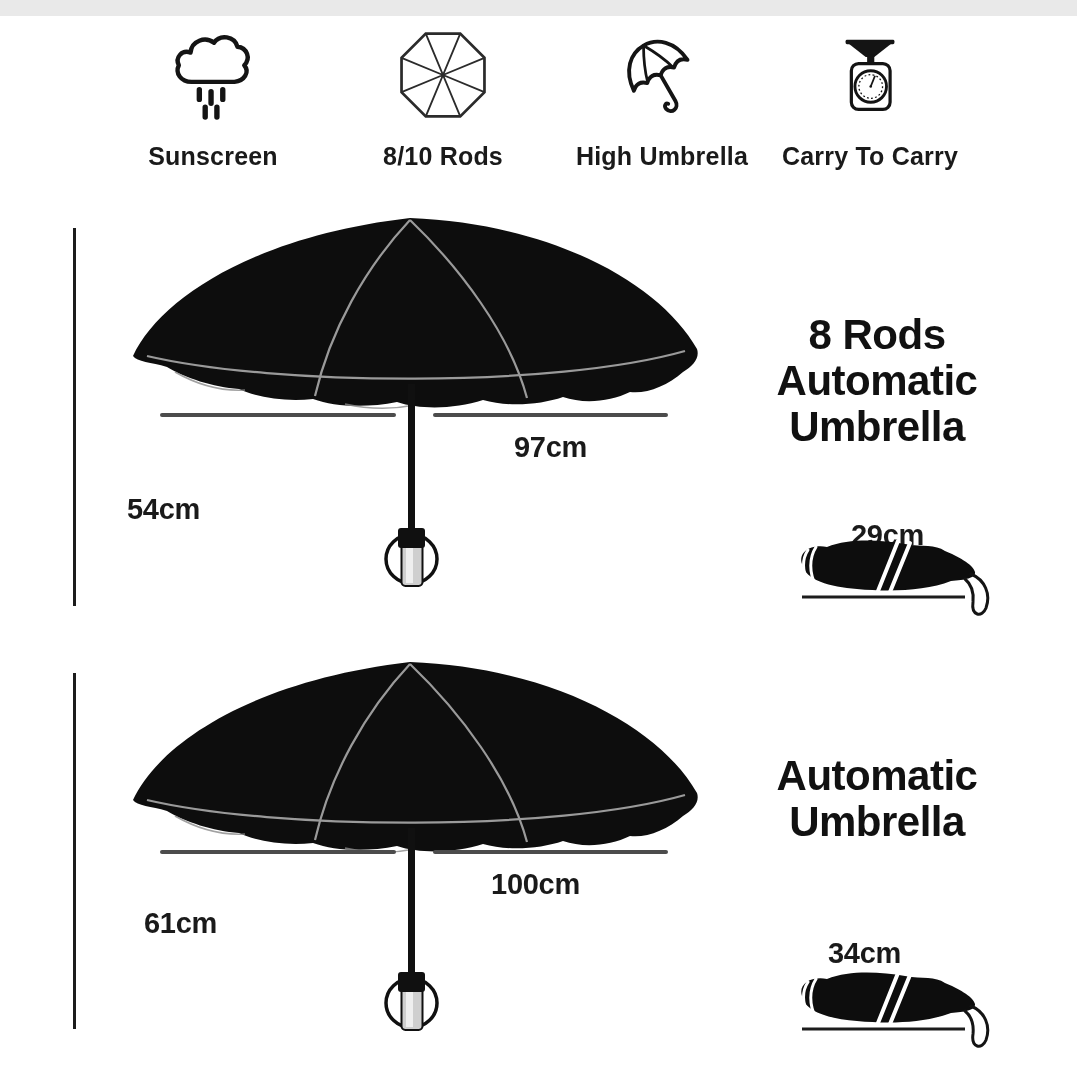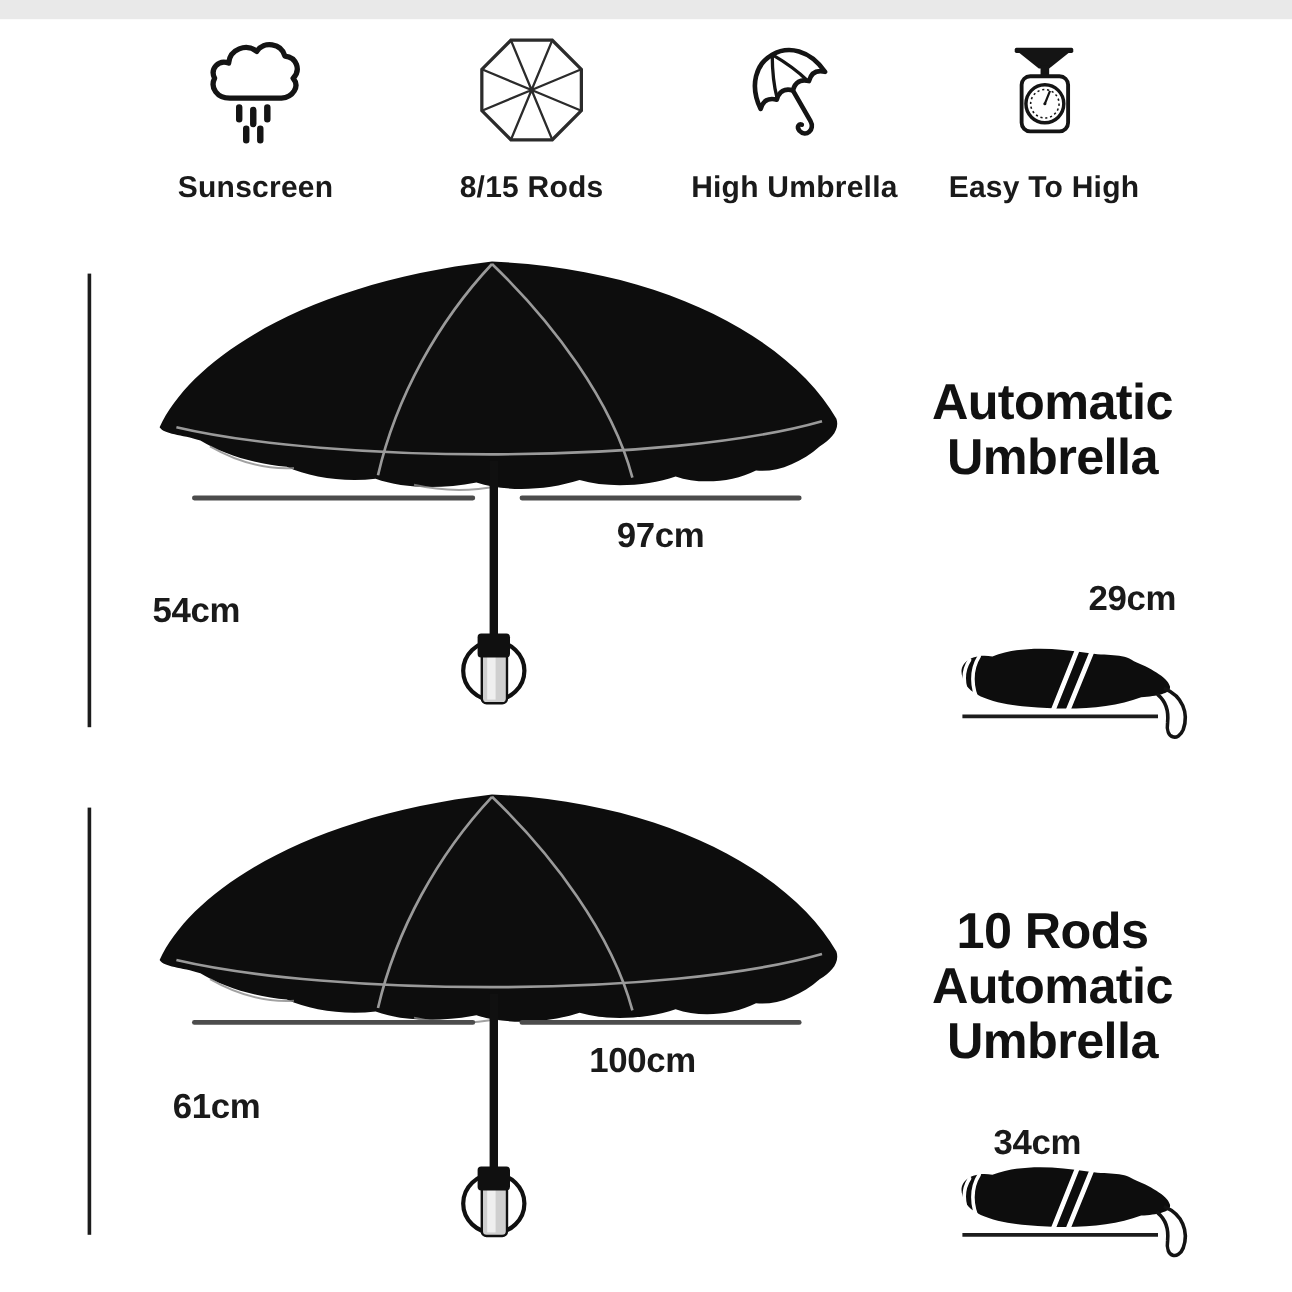--- a/index.html
+++ b/index.html
@@ -75,21 +75,21 @@
       <div class="feature-label">Sunscreen</div>
     </div>
 
     <div class="feature-col" style="left:328px;">
       <div class="icon-box">
         <svg width="94" height="94" viewBox="0 0 90 90">
           <polygon points="84.7,28.5 61.5,5.3 28.5,5.3 5.3,28.5 5.3,61.5 28.5,84.7 61.5,84.7 84.7,61.5" fill="none" stroke="#2b2b2b" stroke-width="2.6"></polygon>
           <path d="M45 45 L84.7 28.5 M45 45 L61.5 5.3 M45 45 L28.5 5.3 M45 45 L5.3 28.5 M45 45 L5.3 61.5 M45 45 L28.5 84.7 M45 45 L61.5 84.7 M45 45 L84.7 61.5" stroke="#2b2b2b" stroke-width="1.8"></path>
         </svg>
       </div>
-      <div class="feature-label">8/15 Rods</div>
+      <div class="feature-label">8/10 Rods</div>
     </div>
 
     <div class="feature-col" style="left:547px;">
       <div class="icon-box">
         <svg width="86" height="92" viewBox="0 0 100 104">
           <g transform="rotate(-30 50 55)" stroke="#141414" fill="none" stroke-linecap="round" stroke-linejoin="round">
             <path d="M14 52 C 16 26 32 12 50 12 C 68 12 84 26 86 52 Q 77 43 68 52 Q 59 43 50 52 Q 41 43 32 52 Q 23 43 14 52 Z" stroke-width="4.5"></path>
             <path d="M50 12 C 42 26 36 40 33 51 M50 12 C 58 26 64 40 67 51" stroke-width="3.2"></path>
             <path d="M50 52 L50 86 C 50 96 38 98 36 89 C 35.2 84.5 39 82.5 41 85" stroke-width="4.5"></path>
           </g>
@@ -104,63 +104,63 @@
           <rect x="12" y="6" width="68" height="6" rx="2" fill="#141414"></rect>
           <polygon points="16,11 76,11 52,30 40,30" fill="#141414"></polygon>
           <rect x="42" y="26" width="10" height="15" fill="#141414"></rect>
           <rect x="20" y="39" width="54" height="64" rx="10" fill="#ffffff" stroke="#141414" stroke-width="4.5"></rect>
           <circle cx="47" cy="71" r="22" fill="none" stroke="#141414" stroke-width="4"></circle>
           <circle cx="47" cy="71" r="16.5" fill="none" stroke="#141414" stroke-width="1.8" stroke-dasharray="2.5 3.2"></circle>
           <line x1="47" y1="71" x2="53" y2="56" stroke="#141414" stroke-width="2.5"></line>
           <circle cx="47" cy="71" r="1.8" fill="#141414"></circle>
         </svg>
       </div>
-      <div class="feature-label">Easy To High</div>
+      <div class="feature-label">Carry To Carry</div>
     </div>
   </div>
 
   <div>
     <div class="vline" style="left:73px;top:212px;height:378px;"></div>
 
     <svg class="abs" style="left:115px;top:190px;" width="600" height="400">
       <use href="#sym-open-umbrella"></use>
     </svg>
 
     <div class="hline" style="left:160px;top:397px;width:236px;"></div>
     <div class="hline" style="left:433px;top:397px;width:235px;"></div>
 
     <div class="dim-label dim-center" style="left:433px;top:415px;width:235px;">97cm</div>
     <div class="dim-label" style="left:127px;top:477px;">54cm</div>
 
     <div class="section-title" style="top:296px;">
+      <div>8 Rods</div>
       <div>Automatic</div>
       <div>Umbrella</div>
     </div>
 
-    <div class="dim-label dim-center" style="left:795px;top:467px;width:185px;text-align:right;">29cm</div>
+    <div class="dim-label dim-center" style="left:795px;top:503px;width:185px;">29cm</div>
     <svg class="abs" style="left:795px;top:518px;" width="210" height="95">
       <use href="#sym-folded-umbrella"></use>
     </svg>
   </div>
 
   <div>
     <div class="vline" style="left:73px;top:657px;height:356px;"></div>
 
     <svg class="abs" style="left:115px;top:634px;" width="600" height="400">
       <use href="#sym-open-umbrella"></use>
     </svg>
 
     <div class="hline" style="left:160px;top:834px;width:236px;"></div>
     <div class="hline" style="left:433px;top:834px;width:235px;"></div>
 
     <div class="dim-label dim-center" style="left:418px;top:852px;width:235px;">100cm</div>
     <div class="dim-label" style="left:144px;top:891px;">61cm</div>
 
     <div class="section-title" style="top:737px;">
-      <div>10 Rods</div>
       <div>Automatic</div>
       <div>Umbrella</div>
     </div>
 
     <div class="dim-label dim-center" style="left:772px;top:921px;width:185px;">34cm</div>
     <svg class="abs" style="left:795px;top:950px;" width="210" height="95">
       <use href="#sym-folded-umbrella"></use>
     </svg>
   </div>
 

